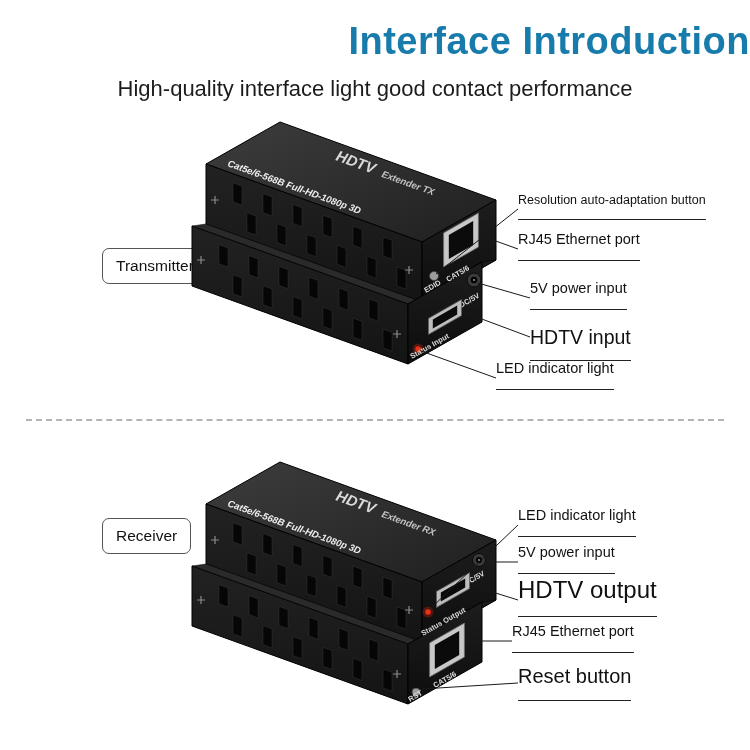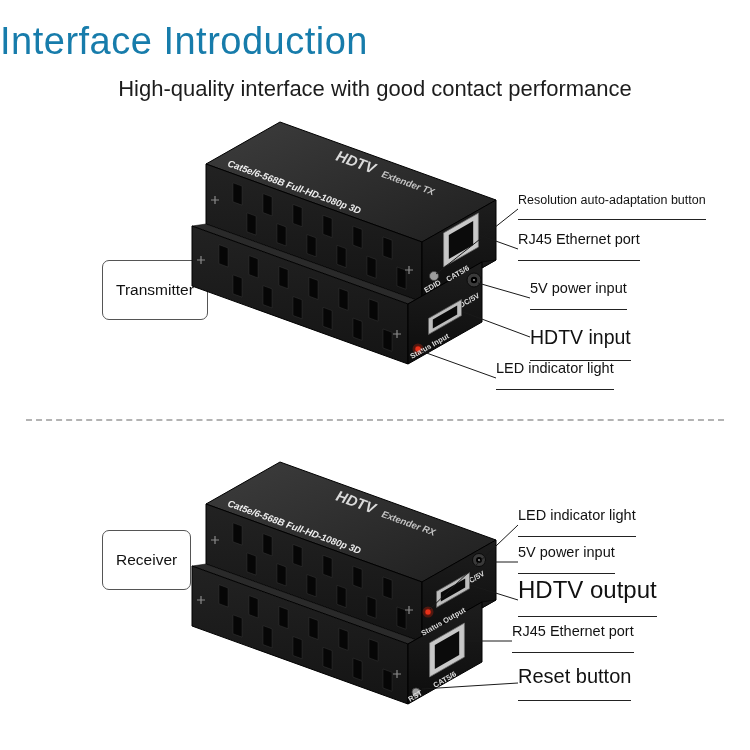--- a/index.html
+++ b/index.html
@@ -1,30 +1,30 @@
 <!DOCTYPE html>
 <html><head>
 <meta charset="utf-8">
 <style>
   html,body{margin:0;padding:0;}
   body{
     width:750px;height:750px;position:relative;background:#ffffff;
     font-family:"Liberation Sans",sans-serif;overflow:hidden;
   }
   .title{
-    position:absolute;top:20px;left:0;right:0;text-align:left;
-    font-size:38px;font-weight:normal;color:#177cab;letter-spacing:.5px;margin:0;
+    position:absolute;top:20px;left:0;right:0;text-align:right;
+    font-size:38px;font-weight:bold;color:#177cab;letter-spacing:.5px;margin:0;
   }
   .subtitle{
     position:absolute;top:76px;left:0;right:0;text-align:center;
     font-size:22px;color:#1c1c1c;
   }
   .section-label{
     position:absolute;border:1.5px solid #555;border-radius:7px;
-    padding:20px 13px;font-size:15.5px;color:#111;background:#fff;margin-top:12px;
+    padding:8px 13px;font-size:15.5px;color:#111;background:#fff;
   }
   #tx-label{left:102px;top:248px;}
   #rx-label{left:102px;top:518px;}
   .divider{
     position:absolute;left:26px;top:419px;width:698px;height:0;
     border-top:2px dashed #b3b3b3;
   }
   .device{position:absolute;}
   #tx-device{left:185px;top:112px;}
   #rx-device{left:185px;top:452px;}
@@ -111,21 +111,21 @@
       <polygon points="7,114 223,192 223,252 7,174" fill="url(#gFront)" stroke="#000" stroke-width="1"></polygon>
       <polygon points="297,150 297,210 223,252 223,192" fill="url(#gEnd)" stroke="#000" stroke-width="1"></polygon>
       <use href="#vents-upper"></use>
         <use href="#vents-lower"></use>
         <use href="#screws"></use>
     </g>
   </defs>
 </svg>
 
 <h1 class="title">Interface Introduction</h1>
-<div class="subtitle">High-quality interface with good contact performance</div>
+<div class="subtitle">High-quality interface light good contact performance</div>
 
 <div class="section-label" id="tx-label">Transmitter</div>
 <div class="section-label" id="rx-label">Receiver</div>
 
 <svg class="device" id="tx-device" width="345" height="290" viewBox="0 0 345 290">
   <use href="#device-body"></use>
   <g transform="translate(150,48) rotate(19.9)">
     <text><tspan class="brand">HDTV</tspan><tspan class="model" dx="8">Extender TX</tspan></text>
   </g>
   <g transform="translate(42,54) rotate(19.9)">

